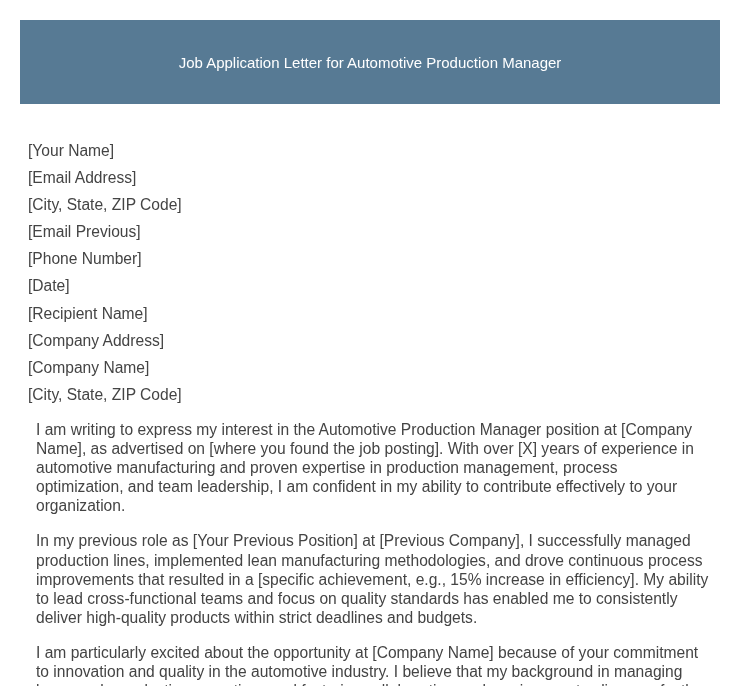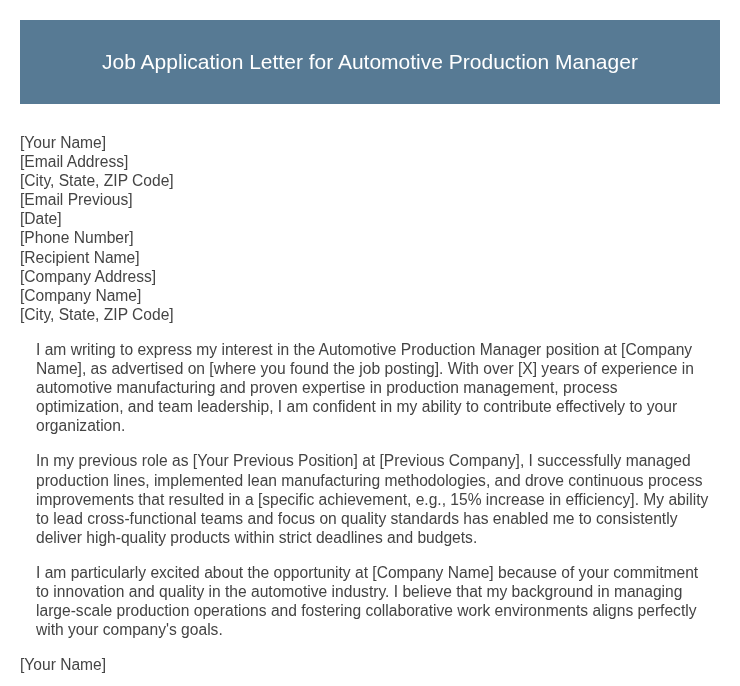--- a/index.html
+++ b/index.html
@@ -21,57 +21,57 @@
       top: 20px;
       width: 700px;
       height: 84px;
       background: #577a94;
       display: flex;
       align-items: center;
       justify-content: center;
     }
     .header-title {
       color: #ffffff;
-      font-size: 21px;
+      font-size: 15px;
       font-weight: normal;
       letter-spacing: 0px;
       margin: 12px;
     }
     .letter {
       position: absolute;
       left: 20px;
       top: 133px;
       width: 705px;
       font-size: 15.6px;
       line-height: 19.1px;
       color: #444444;
     }
     .line {
       display: block;
-      margin: 0;
+      margin: 8px;
     }
     .para {
       display: block;
       margin: 16px;
     }
   </style>
 </head>
 <body>
 
 <div class="header">
   <h1 class="header-title">Job Application Letter for Automotive Production Manager</h1>
 </div>
 
 <div class="letter">
   <span class="line">[Your Name]</span>
   <span class="line">[Email Address]</span>
   <span class="line">[City, State, ZIP Code]</span>
   <span class="line">[Email Previous]</span>
+  <span class="line">[Phone Number]</span>
   <span class="line">[Date]</span>
-  <span class="line">[Phone Number]</span>
   <span class="line">[Recipient Name]</span>
   <span class="line">[Company Address]</span>
   <span class="line">[Company Name]</span>
   <span class="line">[City, State, ZIP Code]</span>
   <p class="para">I am writing to express my interest in the Automotive Production Manager position at [Company Name], as advertised on [where you found the job posting]. With over [X] years of experience in automotive manufacturing and proven expertise in production management, process optimization, and team leadership, I am confident in my ability to contribute effectively to your organization.</p>
   <p class="para">In my previous role as [Your Previous Position] at [Previous Company], I successfully managed production lines, implemented lean manufacturing methodologies, and drove continuous process improvements that resulted in a [specific achievement, e.g., 15% increase in efficiency]. My ability to lead cross-functional teams and focus on quality standards has enabled me to consistently deliver high-quality products within strict deadlines and budgets.</p>
   <p class="para">I am particularly excited about the opportunity at [Company Name] because of your commitment to innovation and quality in the automotive industry. I believe that my background in managing large-scale production operations and fostering collaborative work environments aligns perfectly with your company's goals.</p>
   <span class="line">[Your Name]</span>
 </div>
 

